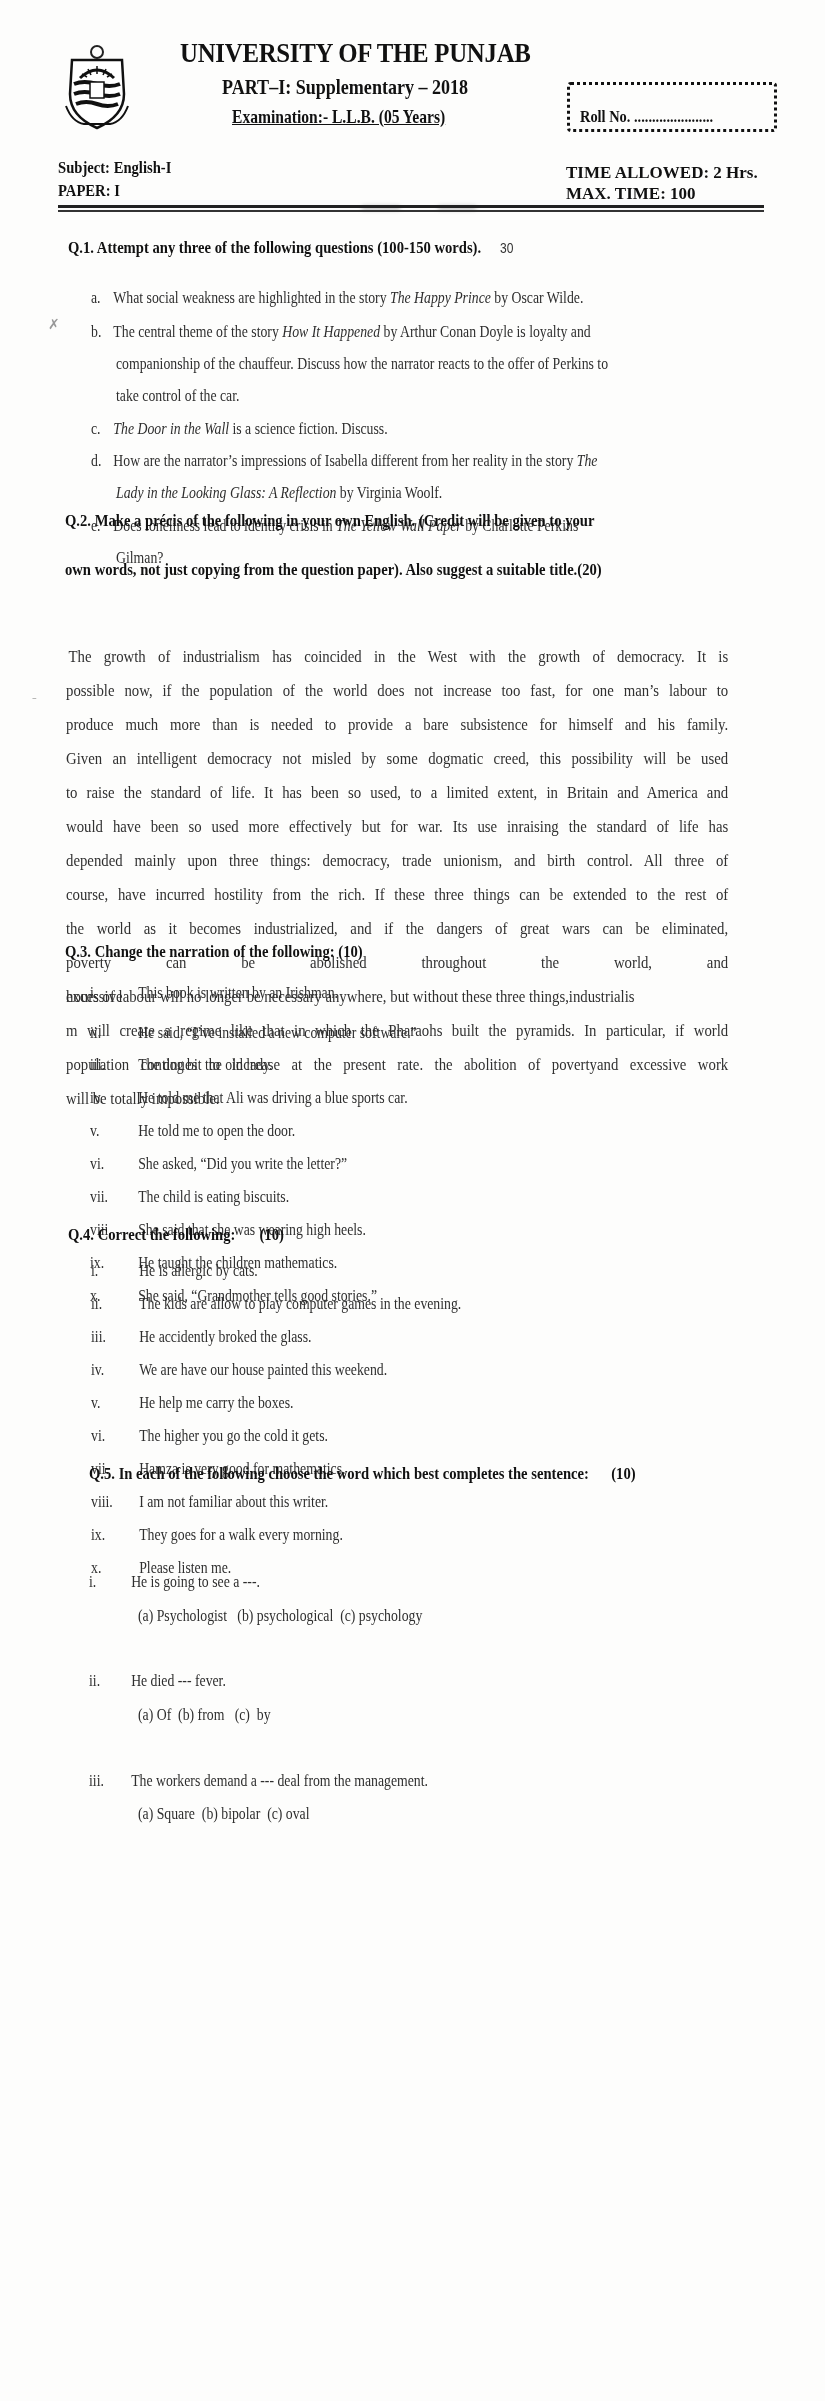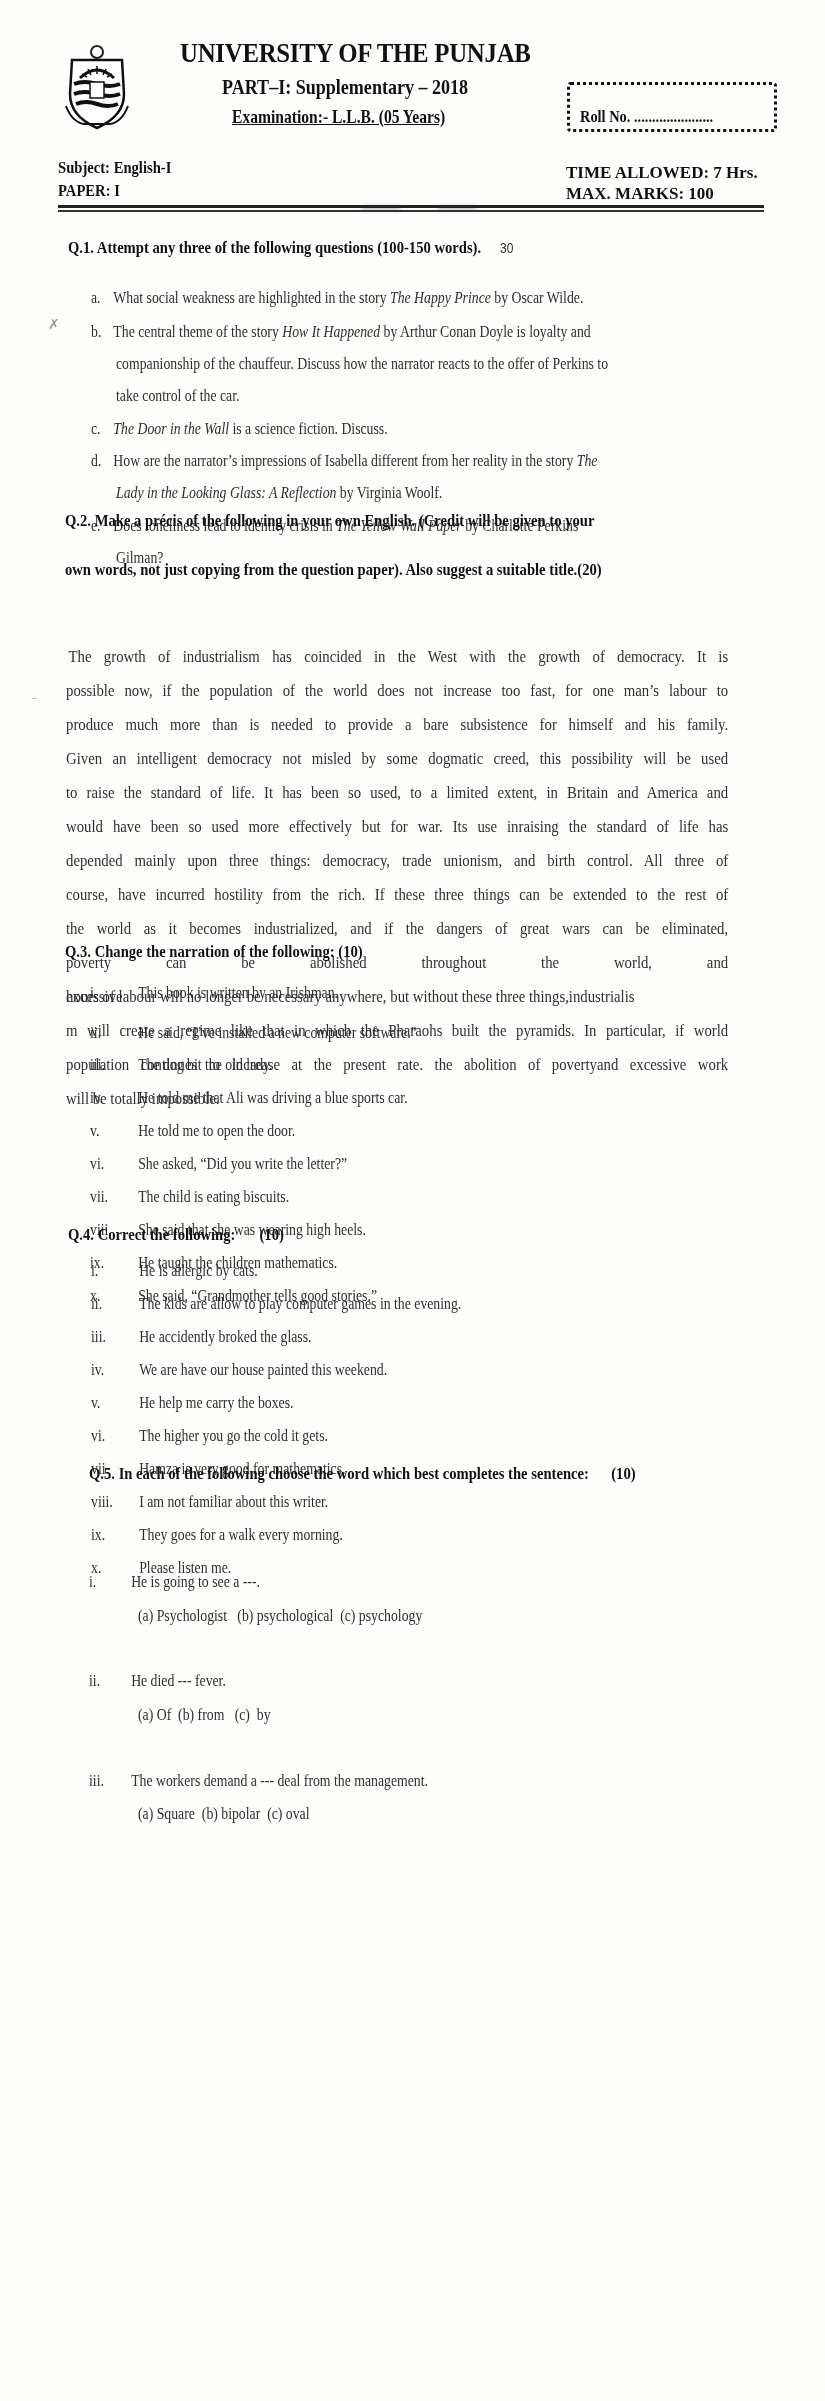--- a/index.html
+++ b/index.html
@@ -69,22 +69,22 @@
 
 <div class="abs uni-title">UNIVERSITY OF THE PUNJAB</div>
 <div class="abs part">PART–I:  Supplementary – 2018</div>
 <div class="abs exam">Examination:- L.L.B. (05 Years)</div>
 
 <div class="abs roll-box"></div>
 <div class="abs roll-label">Roll No. ......................</div>
 
 <div class="abs subject">Subject: English-I</div>
 <div class="abs paper">PAPER: I</div>
-<div class="abs time">TIME ALLOWED: 7 Hrs.</div>
-<div class="abs marks">MAX. MARKS: 100</div>
+<div class="abs time">TIME ALLOWED: 2 Hrs.</div>
+<div class="abs marks">MAX. TIME: 100</div>
 
 <div class="abs blur1"></div>
 <div class="abs blur2"></div>
 <div class="abs rule1"></div>
 <div class="abs rule2"></div>
 
 <div class="abs qhead" style="left:68px; top:238px;">
   <span>Q.1. Attempt any three of the following questions (100-150 words).</span><span class="qmark">30</span>
 </div>
 

